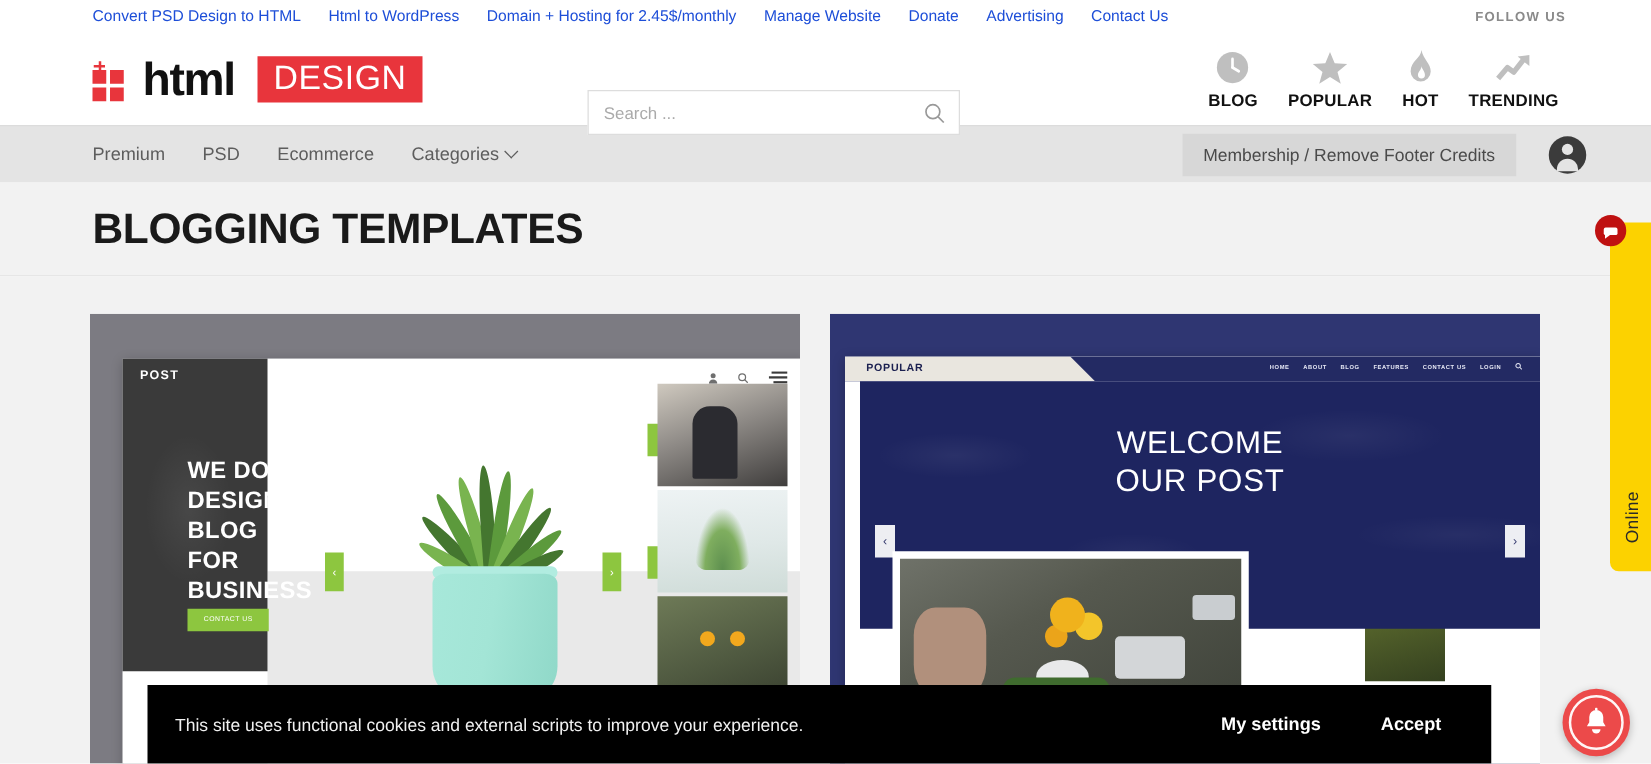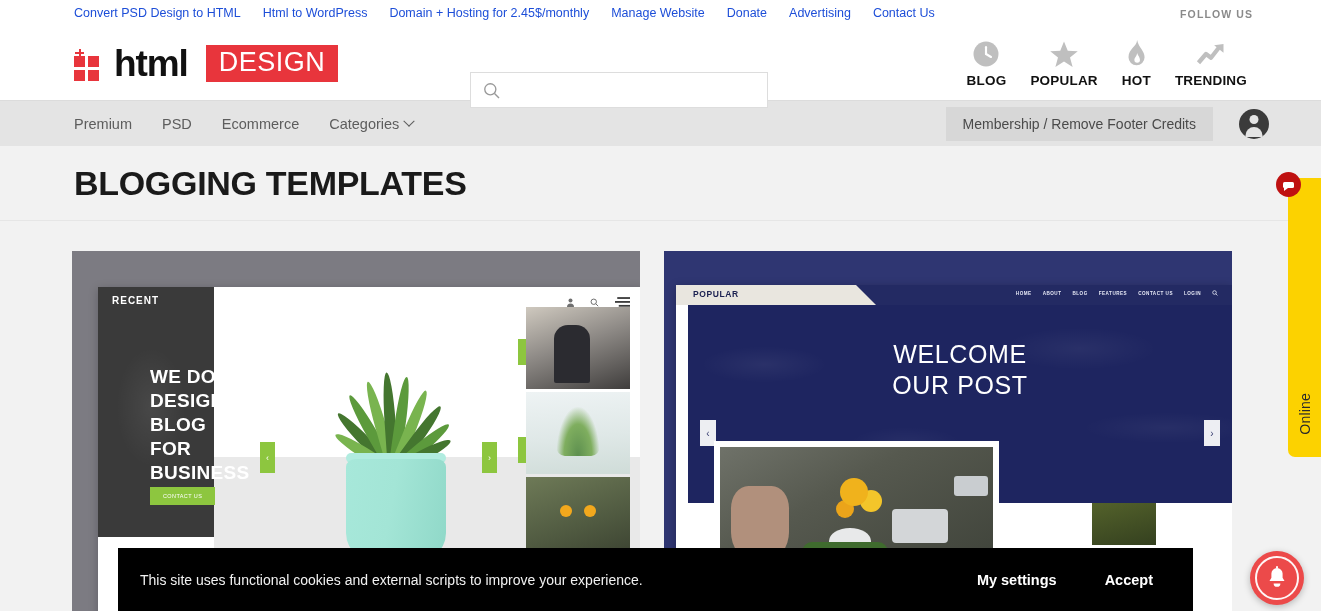--- a/index.html
+++ b/index.html
@@ -262,20 +262,21 @@
         <div class="sq tl"></div>
           <div class="sq tr"></div>
         <div class="sq bl"></div>
           <div class="sq br"></div>
       </div>
       <div class="logo-html">html</div>
       <div class="logo-design">DESIGN</div>
     </div>
 
     <div class="searchbox">
+      <input type="text" placeholder="Search ..." style="">
       <button class="search-btn">
         <svg width="19" height="19" viewBox="0 0 24 24" fill="none" stroke="#999" stroke-width="1.7">
           <circle cx="10.5" cy="10.5" r="7"></circle>
             <line x1="15.8" y1="15.8" x2="21.5" y2="21.5"></line>
         </svg>
       </button>
     </div>
 
     <div class="header-icons">
       <div class="hicon">
@@ -399,21 +400,21 @@
               <circle cx="7.5" cy="7.5" r="5.4"></circle>
                 <line x1="11.4" y1="11.4" x2="16.4" y2="16.4"></line>
             </svg>
             <svg width="15" height="10" viewBox="0 0 20 13">
               <rect x="3" y="0" width="17" height="2.4" fill="#3a3a3a"></rect>
               <rect x="0" y="5.2" width="20" height="2.4" fill="#3a3a3a"></rect>
               <rect x="5" y="10.4" width="15" height="2.4" fill="#3a3a3a"></rect>
             </svg>
           </div>
         </div>
-        <div style="position:absolute;left:40px;top:44px;font-size:10px;font-weight:bold;color:#fff;letter-spacing:1px;z-index:5">RECENT</div>
+        <div style="position:absolute;left:40px;top:44px;font-size:10px;font-weight:bold;color:#fff;letter-spacing:1px;z-index:5">POST</div>
       </div>
 
       <div class="card">
         <div class="c2-bg"></div>
         <div class="c2-browser">
 
           <div class="c2-side">
             <div class="c2-side-head">OW</div>
             <div class="c2-side-sub">ed tempor incididunt</div>
             <div class="c2-side-more">Read More</div>

